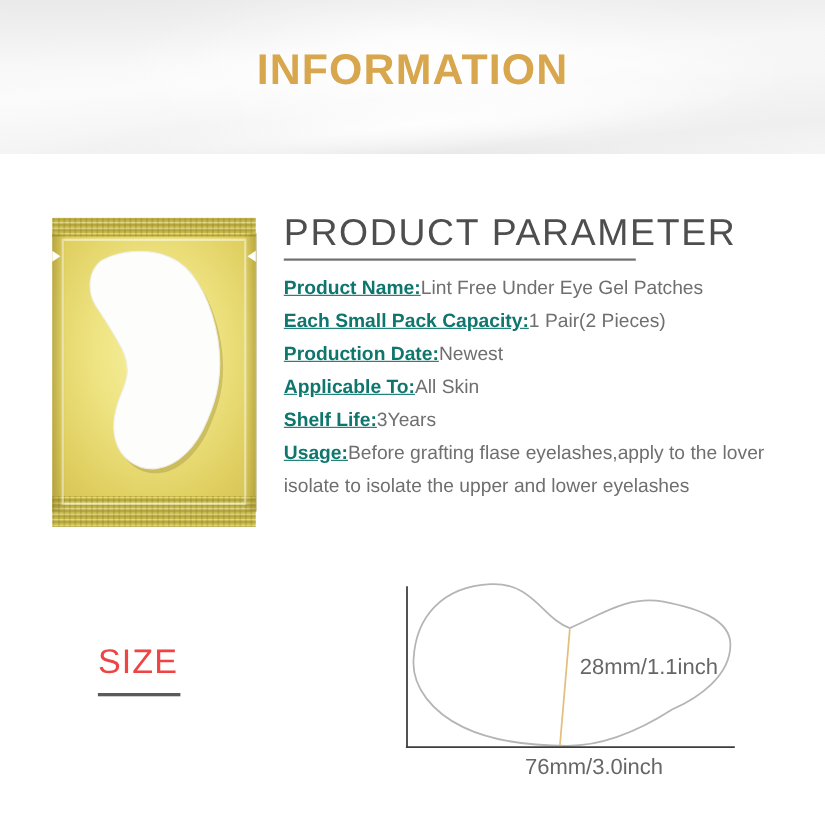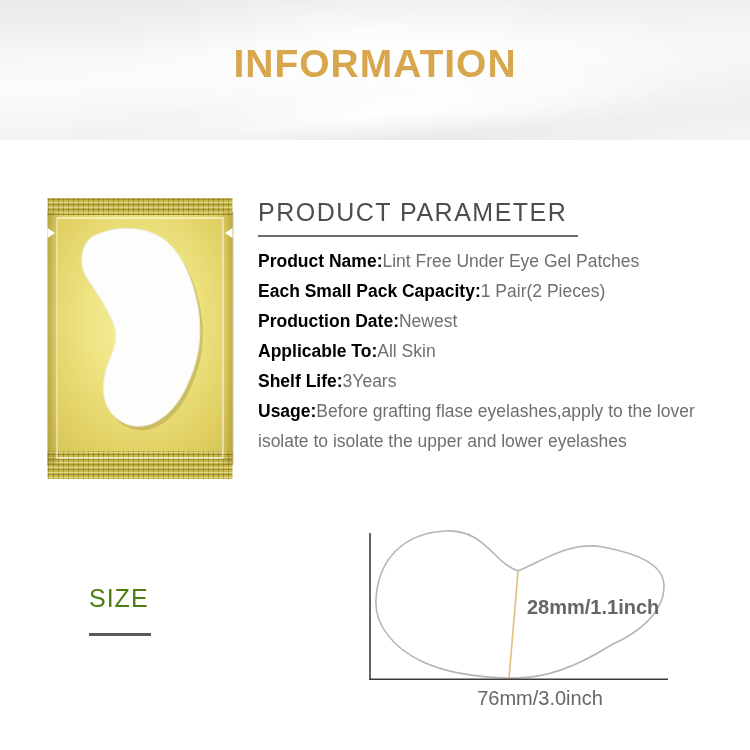--- a/index.html
+++ b/index.html
@@ -24,34 +24,34 @@
     transform:rotate(-6deg);
   }
   .banner-title{
     position:absolute;left:0;top:42px;width:750px;text-align:center;
     font-size:39px;font-weight:700;letter-spacing:1px;color:#d8a64c;
   }
   
   .packet{position:absolute;left:46px;top:197px;}
   
   .param-col{position:absolute;left:258px;top:196px;width:468px;color:#555;}
-  .param-heading{font-size:25px;font-weight:400;letter-spacing:1.5px;color:#4e4e4e;line-height:32px;}
+  .param-heading{font-size:34px;font-weight:400;letter-spacing:1.5px;color:#4e4e4e;line-height:32px;}
   .param-rule{width:320px;height:2px;background:#6f6f6f;margin-top:7px;}
   .param-list{margin-top:9px;font-size:17.5px;line-height:30px;color:#6f6f6f;}
-  .param-list b{font-weight:700;color:#000000;}
+  .param-list b{font-weight:700;color:#0f766e;text-decoration:underline;}
   
   .size-heading{
     position:absolute;left:89px;top:584px;
-    font-size:25px;letter-spacing:1px;color:#4d7c0f;
-    border-bottom:3px solid #5a5a5a;padding:0 2px 20px 0;
+    font-size:31px;letter-spacing:1px;color:#ef4444;
+    border-bottom:3px solid #5a5a5a;padding:0 2px 10px 0;
   }
   .size-diagram{position:absolute;left:366px;top:523px;}
   .meas{position:absolute;font-size:20px;color:#666;}
   .meas-left{left:230px;top:601px;width:125px;text-align:right;}
-  .meas-right{left:527px;top:596px;font-weight:bold;}
+  .meas-right{left:527px;top:596px;}
   .meas-bottom{left:450px;top:687px;width:180px;text-align:center;}
 </style>
 </head>
 <body>
 
 <div class="page">
 
   <div class="banner">
     <div class="banner-title">INFORMATION</div>
   </div>

